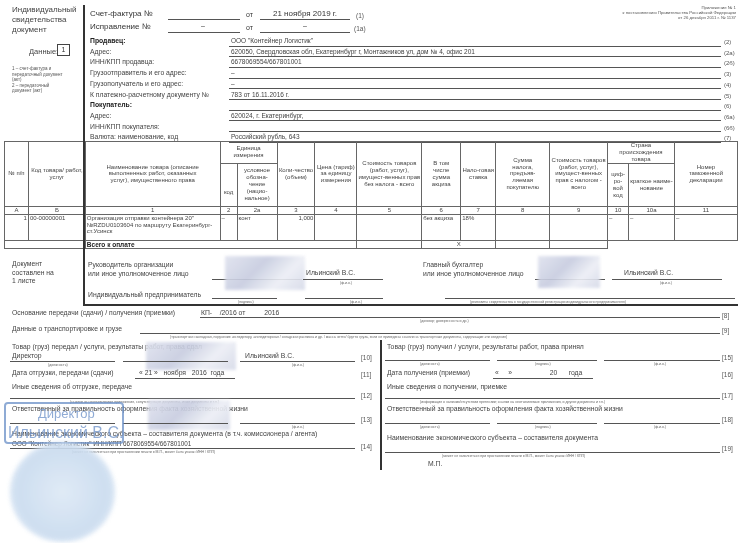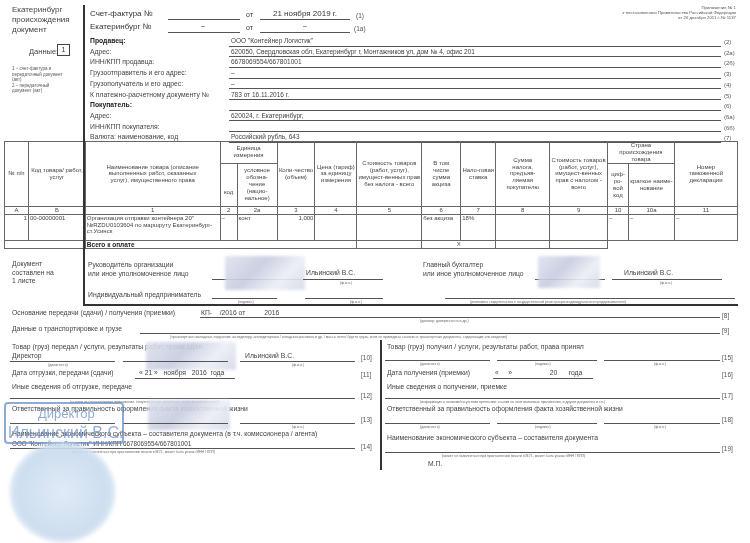--- a/index.html
+++ b/index.html
@@ -19,22 +19,22 @@
   table.goods td.left { text-align: left; }
   table.goods td.right { text-align: right; }
   .thick-v { position: absolute; width: 0; border-left: 2px solid #333; }
   .stamp { position: absolute; border: 2px solid #6a8fc7; border-radius: 4px; color: #6a8fc7; opacity: 0.75; }
   .stamp-round { position: absolute; border-radius: 50%; background: radial-gradient(circle, #dde9f5 0%, #c9dbef 60%, #eef4fa 100%); filter: blur(2px); opacity: 0.9; }
 </style>
 </head>
 <body>
 
 <div class="t lbl" style="left:12px;top:5px;line-height:10px;font-size:8px;">
-  <div>Екатеринбург</div>
-  <div>происхождения</div>
+  <div>Индивидуальный</div>
+  <div>свидетельства</div>
   <div>документ</div>
 </div>
 <div class="t lbl" style="left:29px;top:47px;font-size:7.5px;">Данные:</div>
 <div class="abs" style="left:57px;top:44px;width:13px;height:12px;border:1px solid #444;font-size:7px;text-align:center;line-height:10px;">1</div>
 <div class="t small" style="left:12px;top:66px;line-height:5.5px;font-size:4.5px;">
   <div>1 – счет-фактура и</div>
   <div>передаточный документ</div>
   <div>(акт)</div>
   <div>2 – передаточный</div>
   <div>документ (акт)</div>
@@ -48,21 +48,21 @@
   <div>от 26 декабря 2011 г. № 1137</div>
 </div>
 
 <div class="t" style="left:90px;top:9px;font-size:8px;color:#333;">Счет-фактура №</div>
 <div class="hl" style="left:168px;top:19px;width:72px;"></div>
 <div class="t" style="left:246px;top:11px;font-size:7px;">от</div>
 <div class="t" style="left:273px;top:9px;font-size:8px;">21 ноября 2019 г.</div>
 <div class="hl" style="left:260px;top:19px;width:90px;"></div>
 <div class="t code" style="left:356px;top:12px;">(1)</div>
 
-<div class="t" style="left:90px;top:22px;font-size:8px;">Екатеринбург №</div>
+<div class="t" style="left:90px;top:22px;font-size:8px;">Исправление №</div>
 <div class="t" style="left:201px;top:22px;font-size:7px;">–</div>
 <div class="hl" style="left:168px;top:32px;width:72px;"></div>
 <div class="t" style="left:246px;top:24px;font-size:7px;">от</div>
 <div class="t" style="left:303px;top:22px;font-size:7px;">–</div>
 <div class="hl" style="left:260px;top:32px;width:90px;"></div>
 <div class="t code" style="left:354px;top:25px;">(1а)</div>
 
 <div id="fields">
     <div class="t lbl bold" style="left: 90px; top: 37px; font-size: 6.8px;">Продавец:</div>
     <div class="t lbl" style="left: 231px; top: 37px; font-size: 6.5px;">ООО "Контейнер Логистик"</div>

